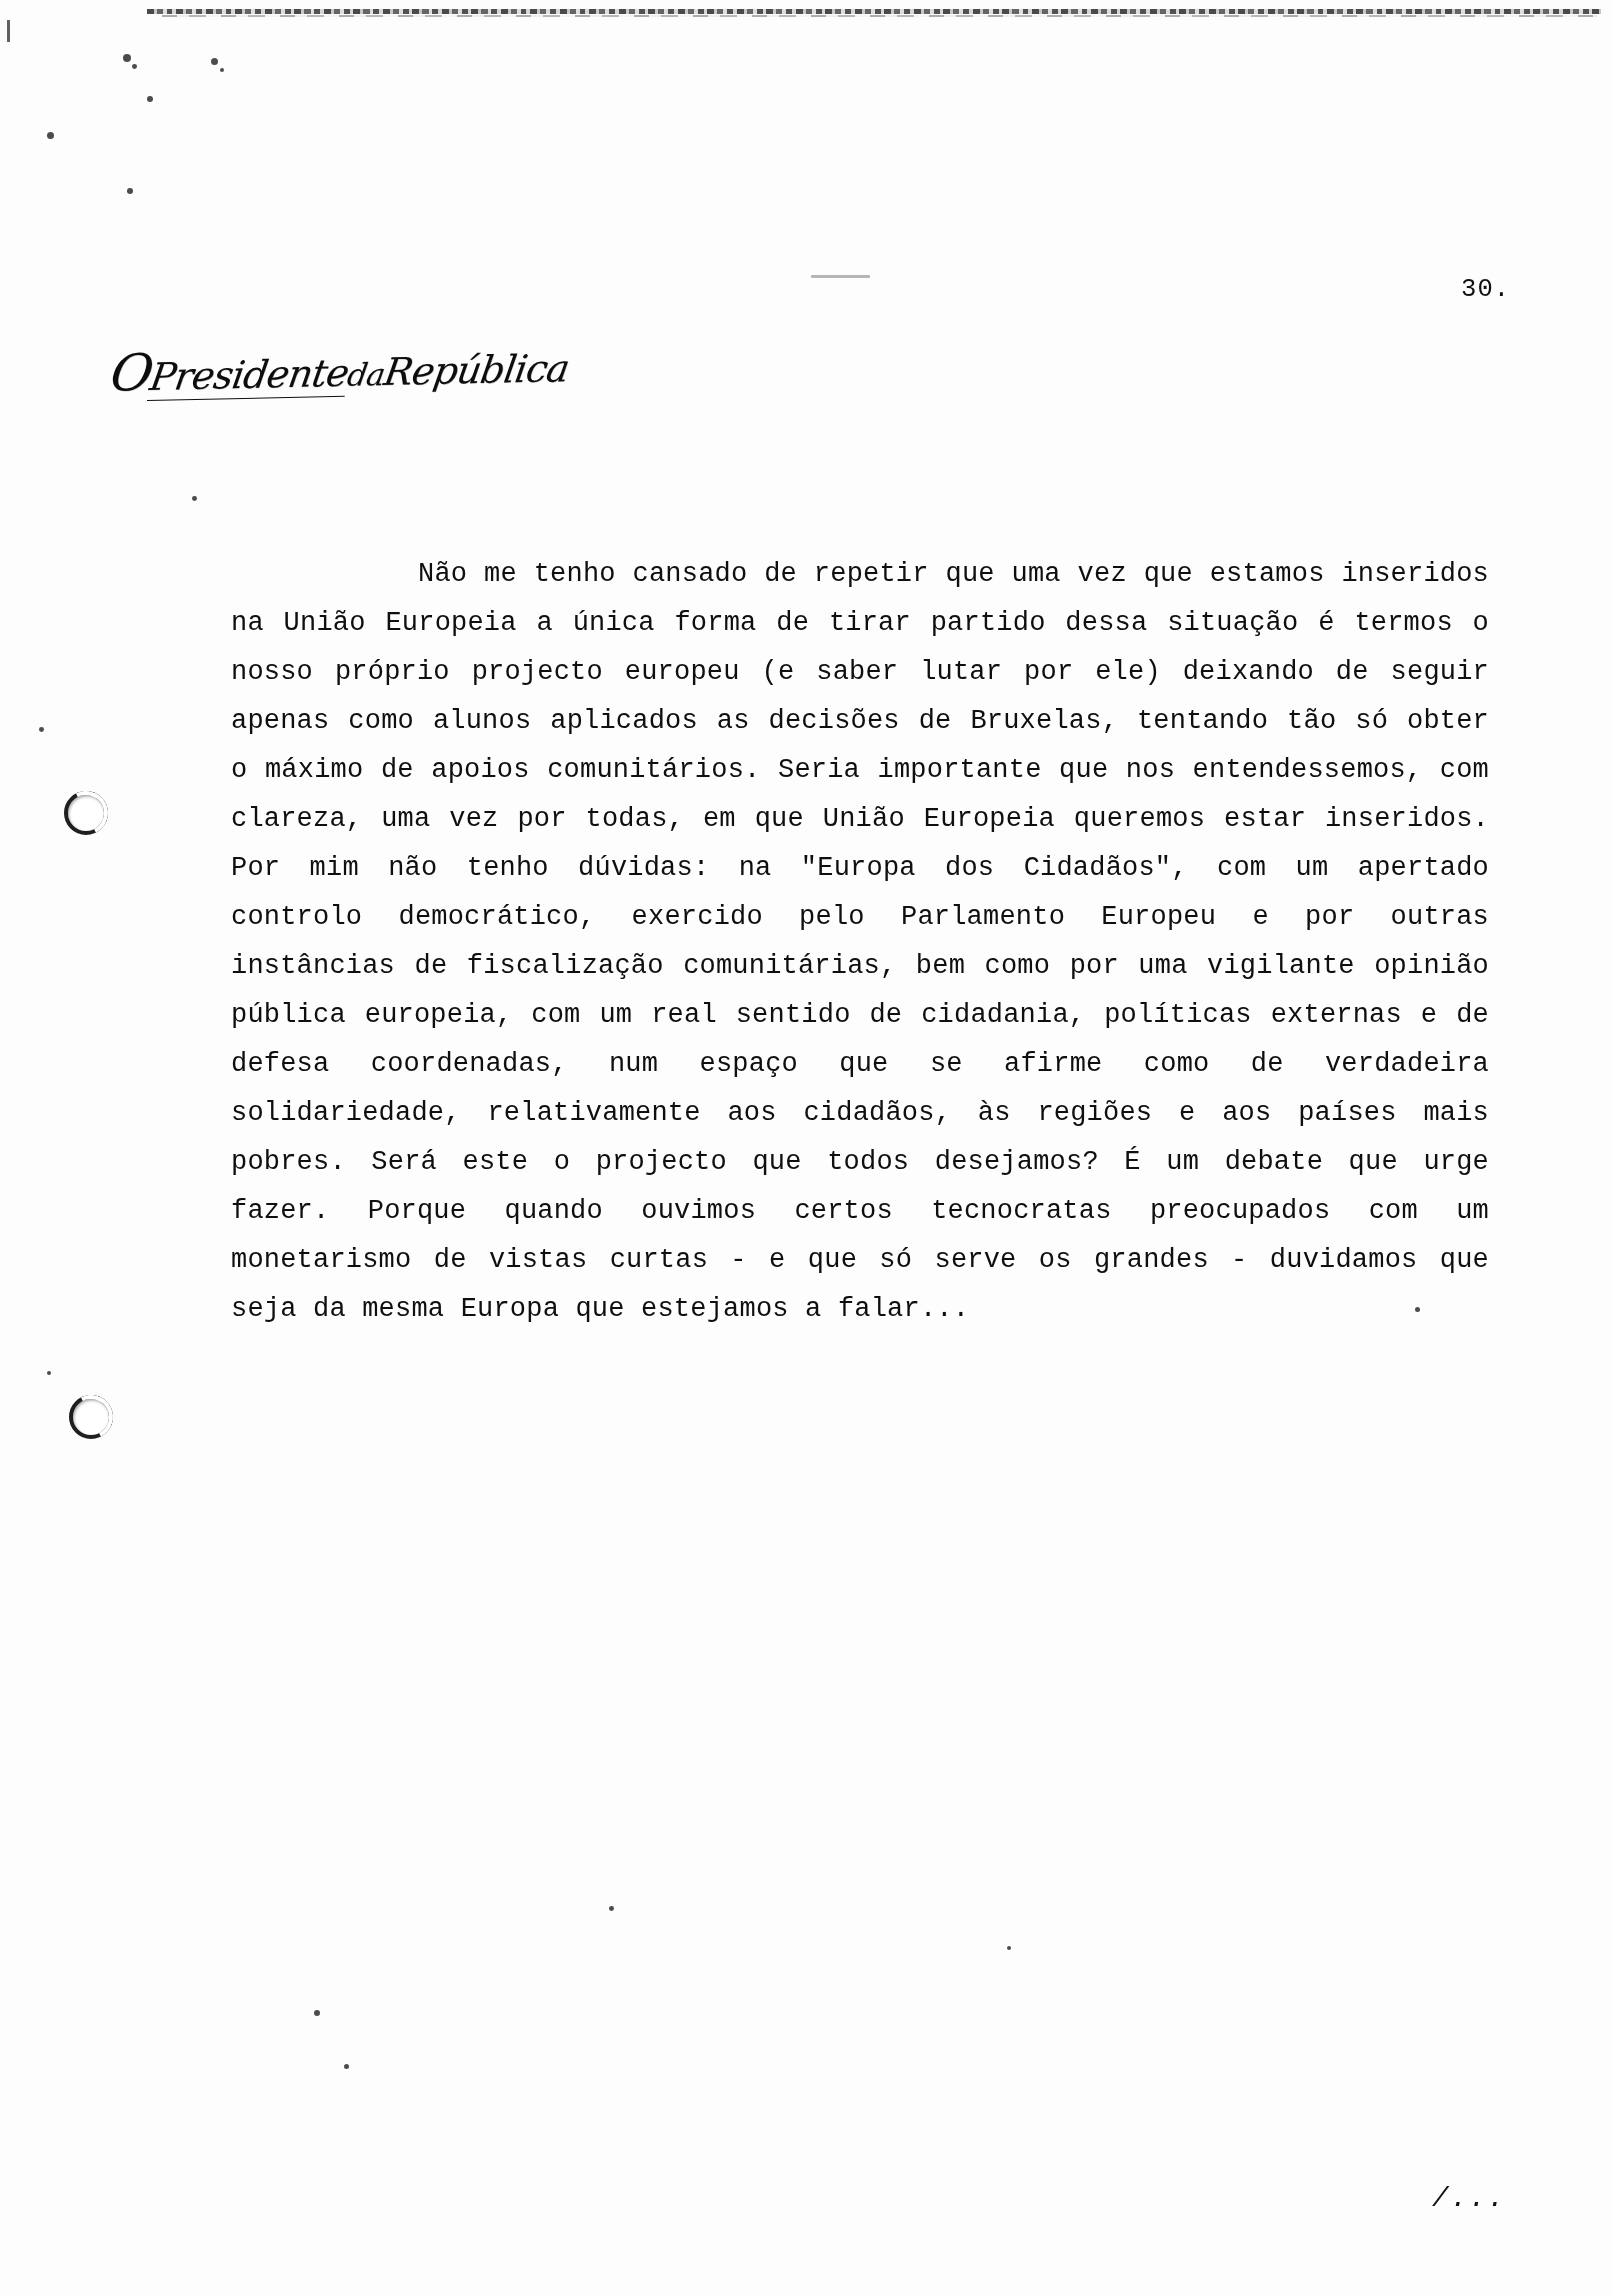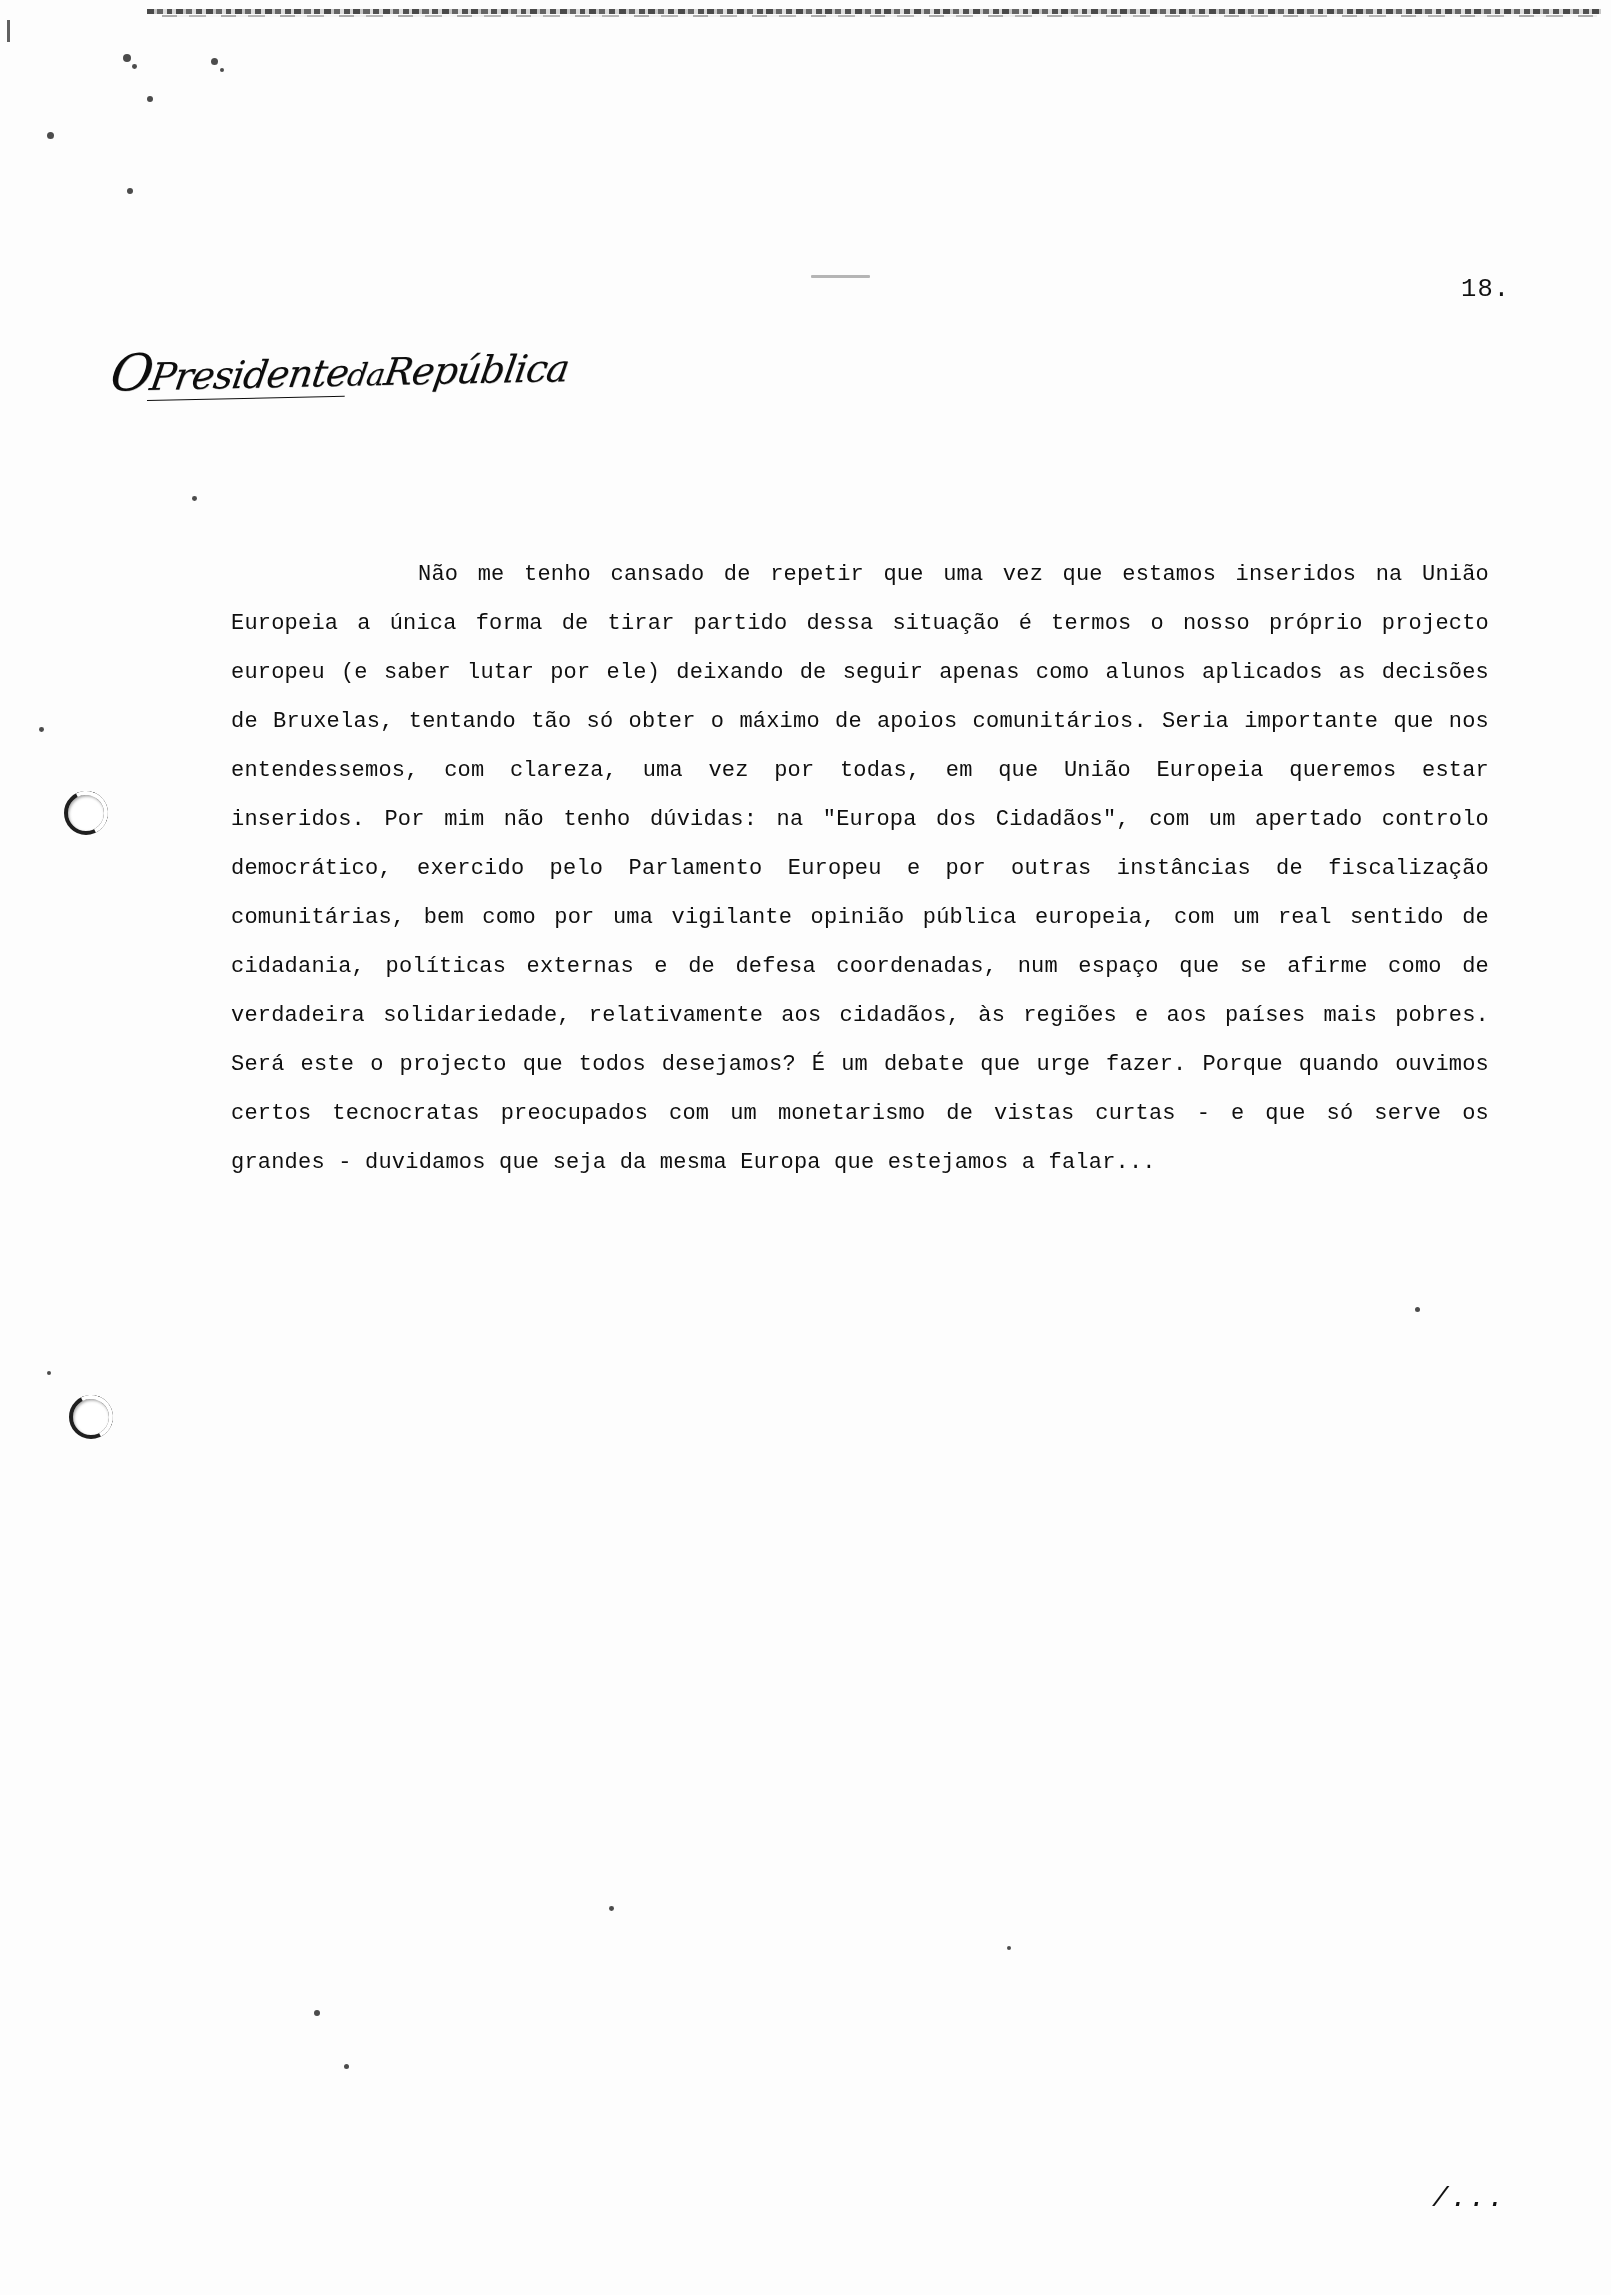--- a/index.html
+++ b/index.html
@@ -130,21 +130,21 @@
   
   .body {
     position: absolute;
     left: 231px;
     top: 550px;
     width: 1258px;
   }
   .body p {
     margin: 0;
     font-family: "Liberation Mono", monospace;
-    font-size: 22px;
+    font-size: 27px;
     line-height: 49px;
     color: #0f0f0f;
     text-align: justify;
     letter-spacing: 0.2px;
   }
   .body p .indent {
     display: inline-block;
     width: 187px;
   }
 
@@ -182,21 +182,21 @@
   <div class="speck" style="left:1415px; top:1307px; width:5.4px; height:5.4px;"></div>
   <div class="speck" style="left:47px;   top:1371px; width:4.4px;  height:4.4px;"></div>
   <div class="speck" style="left:314px;  top:2010px; width:5.9px; height:5.9px;"></div>
   <div class="speck" style="left:609px; top:1906px; width:4.9px; height:4.9px;"></div>
   <div class="speck" style="left:1007px; top:1946px; width:4.4px;  height:4.4px;"></div>
   <div class="speck" style="left:344px;  top:2064px; width:5.4px; height:5.4px;"></div>
 
   <div class="hole h1"></div>
   <div class="hole h2"></div>
 
-  <div class="page-number">18.</div>
+  <div class="page-number">30.</div>
 
   <div class="letterhead">
     <span class="cap">O</span><span class="ul">Presidente</span><span class="small">da</span><span>República</span>
   </div>
 
   <div class="body">
     <p><span class="indent"></span><span>Não me tenho cansado de repetir que uma vez que estamos inseridos na União Europeia a única forma de tirar partido dessa situação é termos o nosso próprio projecto europeu (e saber lutar por ele) deixando de seguir apenas como alunos aplicados as decisões de Bruxelas, tentando tão só obter o máximo de apoios comunitários. Seria importante que nos entendessemos, com clareza, uma vez por todas, em que União Europeia queremos estar inseridos. Por mim não tenho dúvidas: na "Europa dos Cidadãos", com um apertado controlo democrático, exercido pelo Parlamento Europeu e por outras instâncias de fiscalização comunitárias, bem como por uma vigilante opinião pública europeia, com um real sentido de cidadania, políticas externas e de defesa coordenadas, num espaço que se afirme como de verdadeira solidariedade, relativamente aos cidadãos, às regiões e aos países mais pobres. Será este o projecto que todos desejamos? É um debate que urge fazer. Porque quando ouvimos certos tecnocratas preocupados com um monetarismo de vistas curtas - e que só serve os grandes - duvidamos que seja da mesma Europa que estejamos a falar...</span></p>
   </div>
 
   <div class="footer-mark">/...</div>

